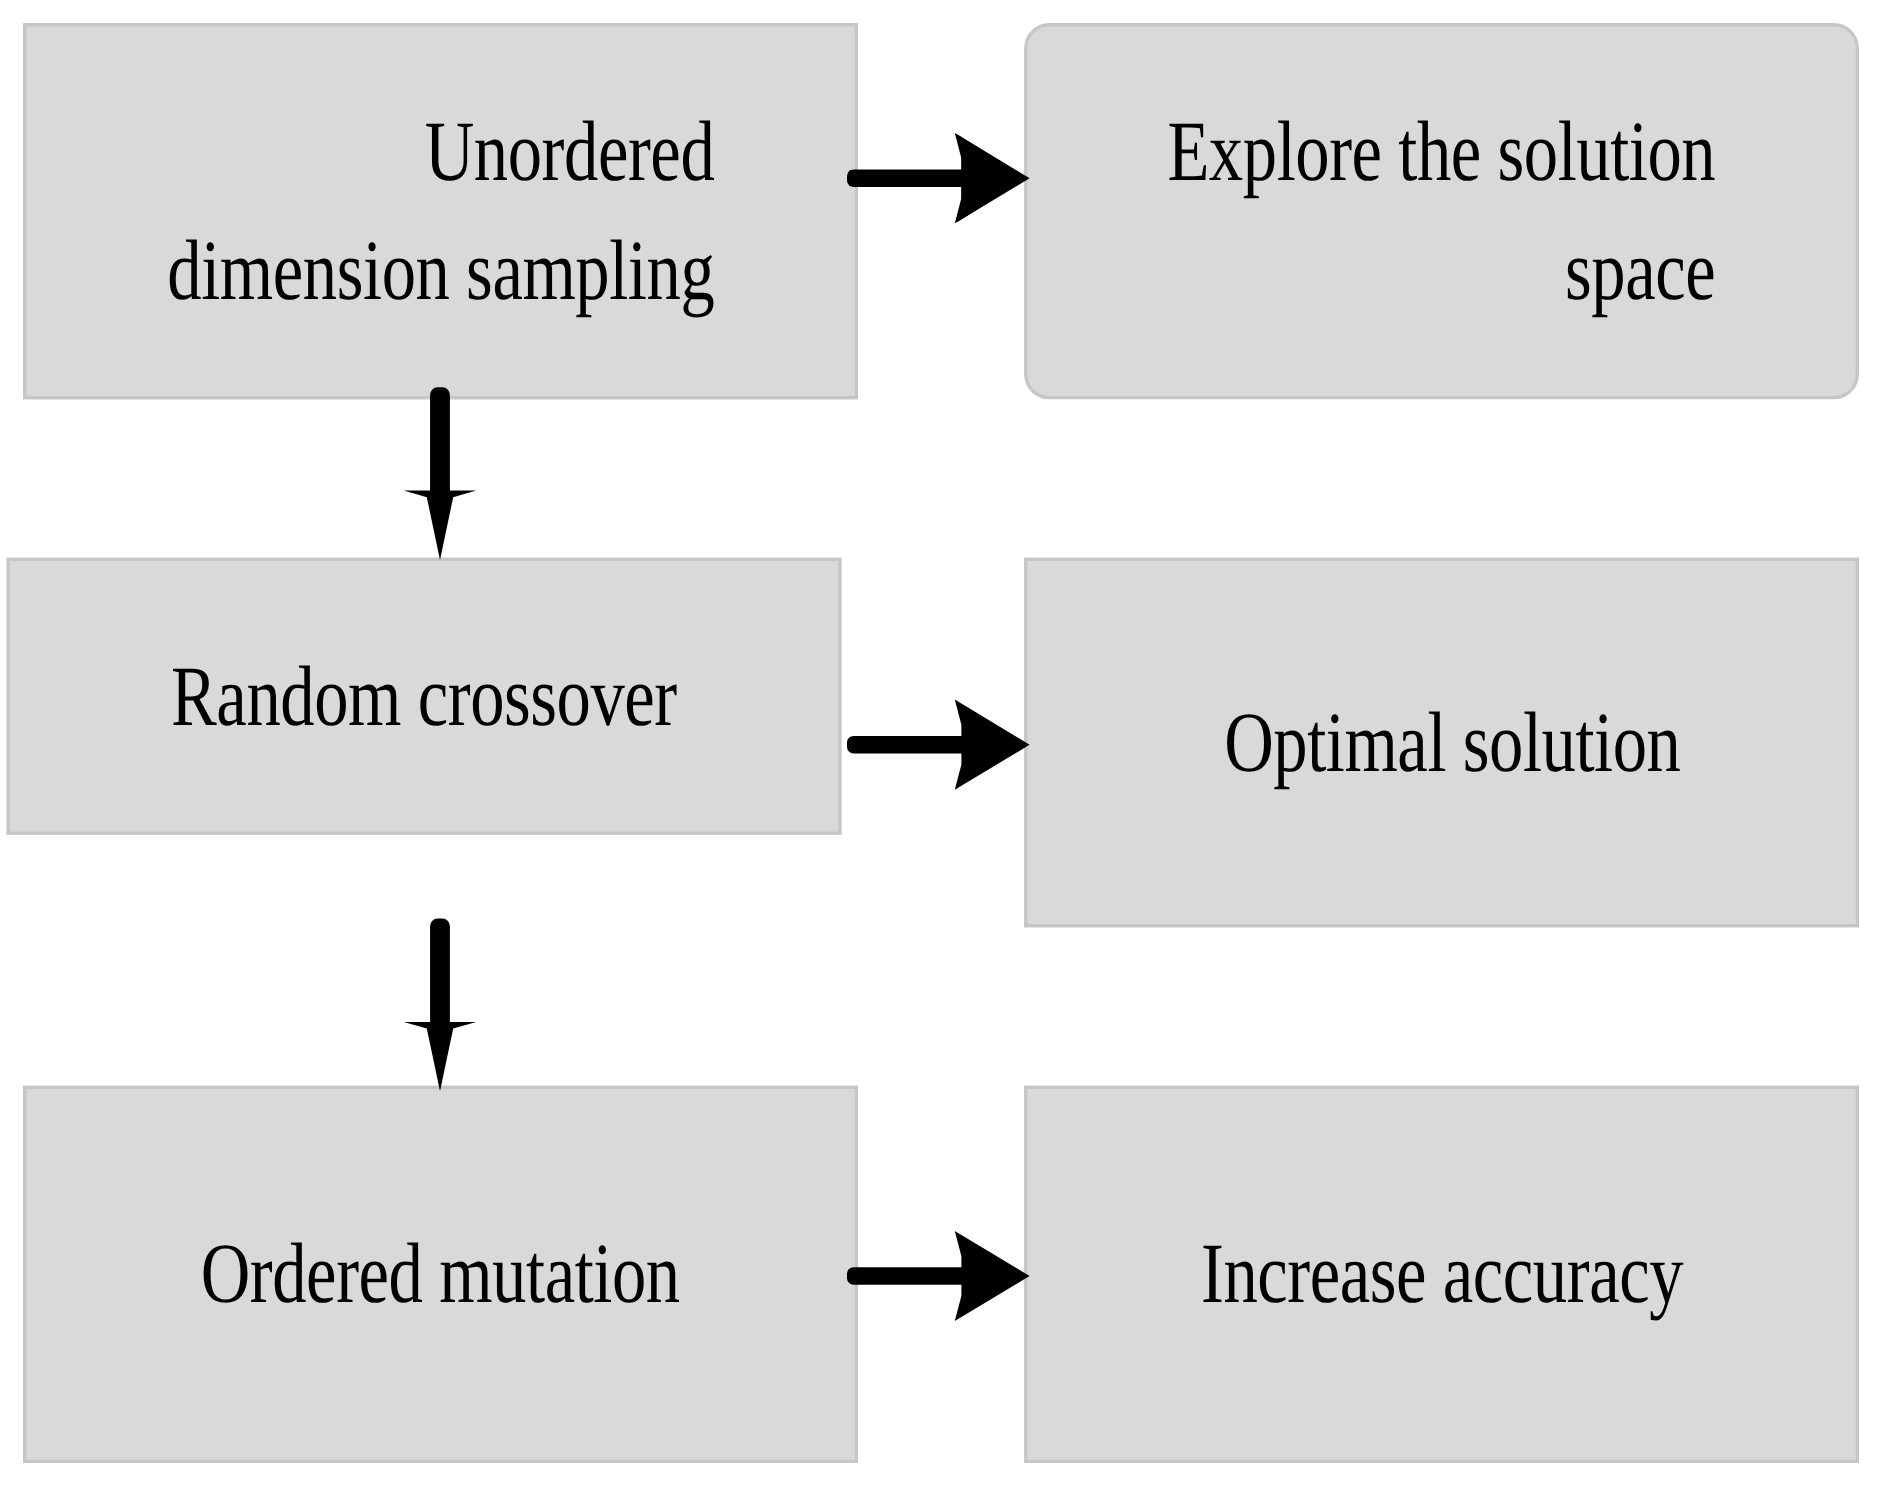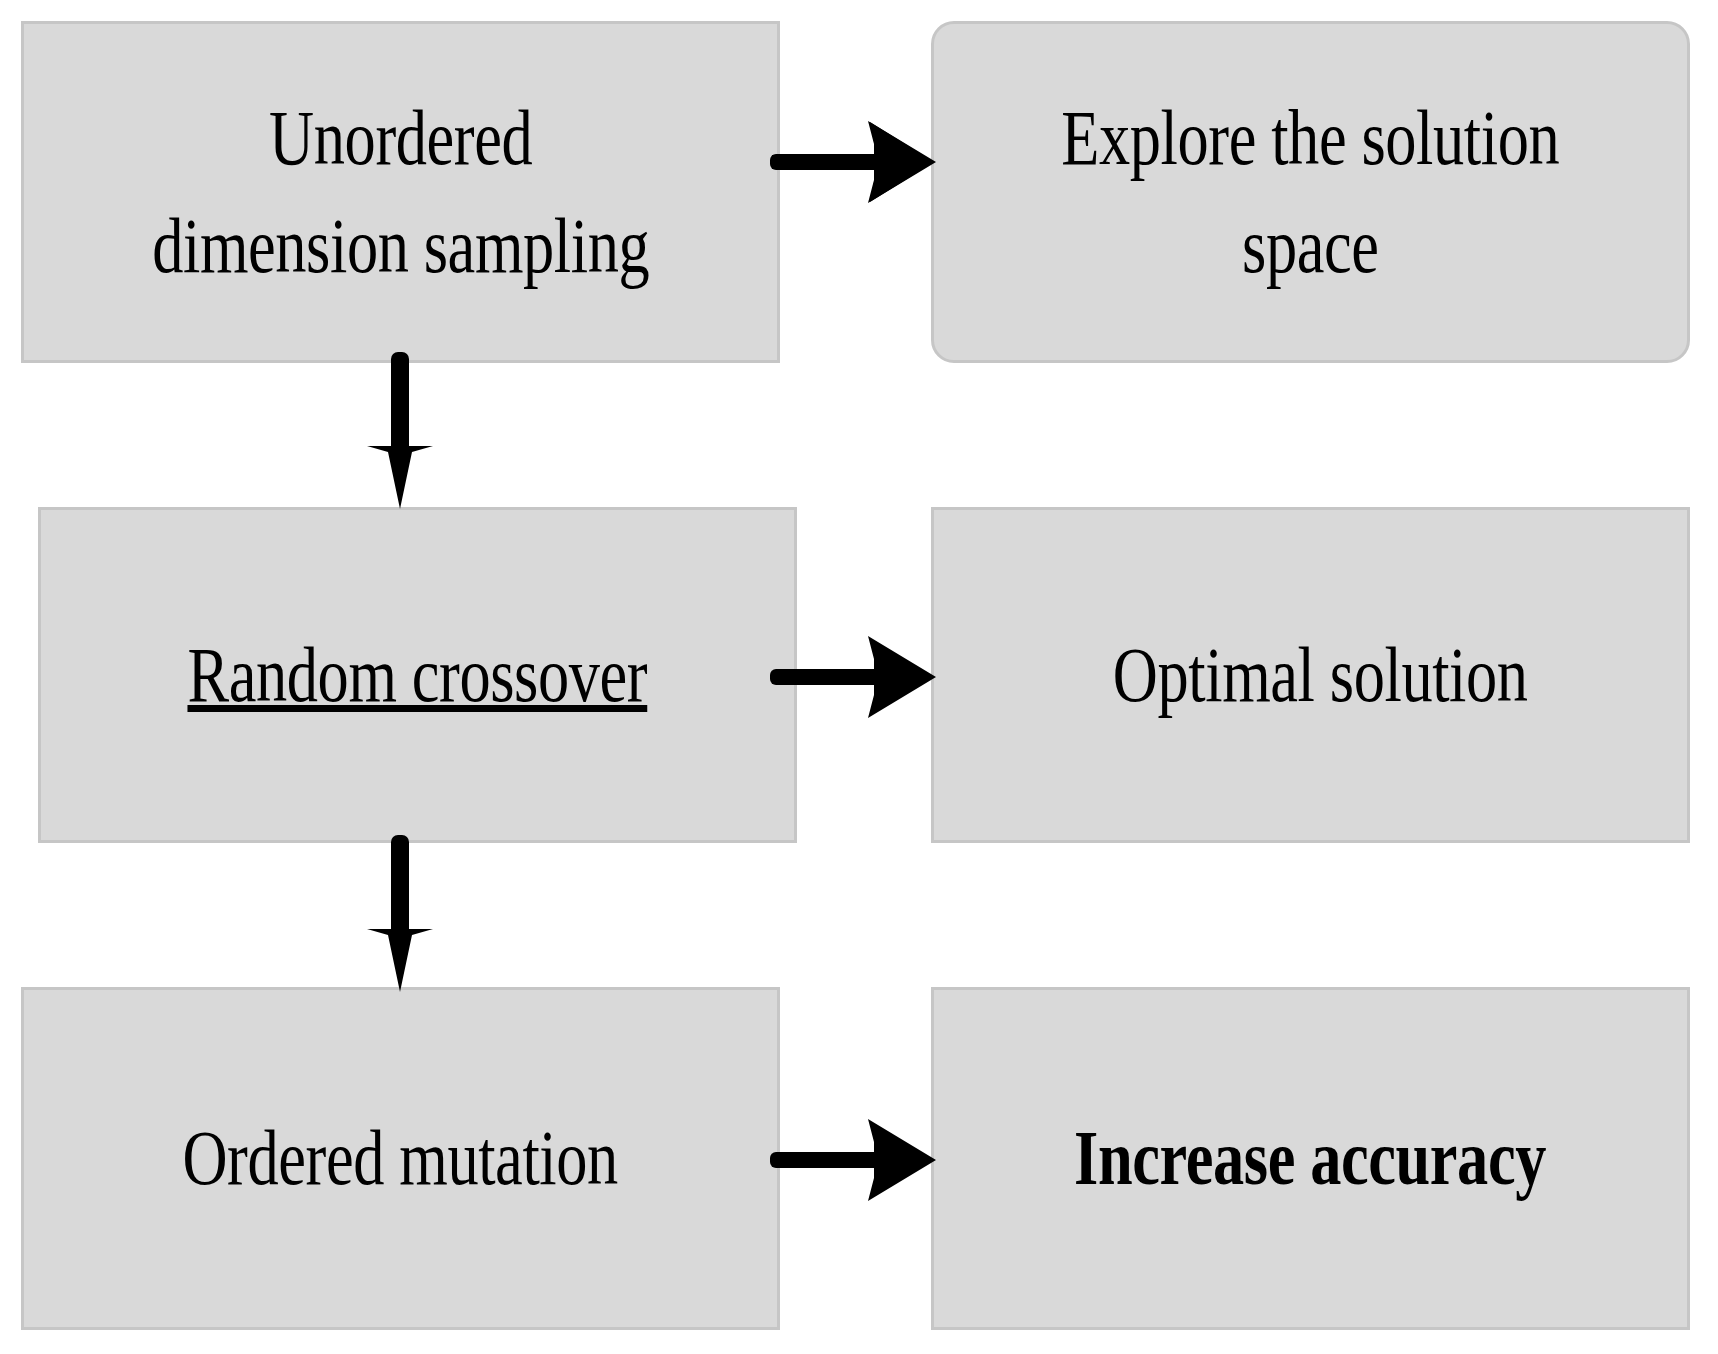--- a/index.html
+++ b/index.html
@@ -19,43 +19,43 @@
     overflow: hidden;
   }
   .node {
     position: absolute;
     box-sizing: border-box;
     background: #d9d9d9;
     border: 3px solid #c6c6c6;
     display: flex;
     align-items: center;
     justify-content: center;
-    text-align: center;
+    text-align: right;
   }
   .node-label {
     display: block;
     color: #000000;
     font-size: 78px;
     line-height: 1.32;
     letter-spacing: -0.5px;
     transform: scaleX(0.80);
     transform-origin: center center;
     white-space: pre-line;
     padding: 0 8px;
   }
   
   .node.r1 .node-label { line-height: 1.38; }
 
   
   #node-unordered-sampling { left: 21px;  top: 21px;   width: 759px; height: 342px; }
   #node-explore-space      { left: 931px; top: 21px;   width: 759px; height: 342px; border-radius: 23px; }
-  #node-random-crossover   { left: 38px;  top: 507px;  width: 759px; height: 336px; text-decoration: underline; }
+  #node-random-crossover   { left: 6px;  top: 507px;  width: 759px; height: 252px; }
   #node-optimal-solution   { left: 931px; top: 507px;  width: 759px; height: 336px; padding-left: 20px; }
   #node-ordered-mutation   { left: 21px;  top: 987px;  width: 759px; height: 343px; }
-  #node-increase-accuracy  { left: 931px; top: 987px;  width: 759px; height: 343px; font-weight: bold; }
+  #node-increase-accuracy  { left: 931px; top: 987px;  width: 759px; height: 343px; }
 
   
   .arrow {
     position: absolute;
     pointer-events: none;
   }
   .arrow svg { display: block; overflow: visible; }
 
   #arrow-sampling-to-explore { left: 770px; top: 120px; width: 166px; height: 84px; }
   #arrow-crossover-to-optimal { left: 770px; top: 635px; width: 166px; height: 84px; }

